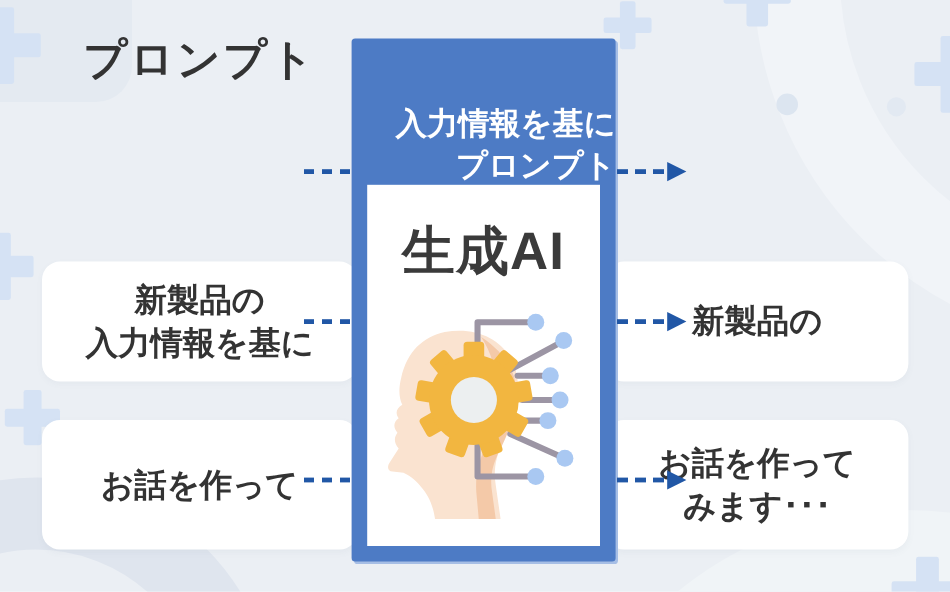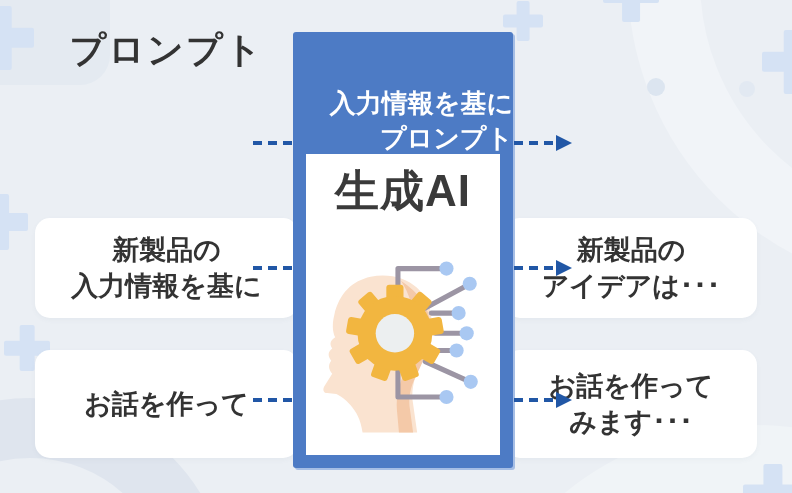--- a/index.html
+++ b/index.html
@@ -74,21 +74,21 @@
   .arrow .head{position:absolute;right:0;top:1px;width:0;height:0;
     border-top:8px solid transparent;border-bottom:8px solid transparent;
     border-left:16px solid var(--arrow_blue,#2157A6)}
 
   
   .panel{position:absolute;left:293px;top:32px;width:220px;height:436px;z-index:5;
     background:var(--panel_blue,#4D7BC5);border-radius:3px;box-shadow:2px 2px 0 var(--edge_light,#A6BEE5)}
   .panel-caption{position:absolute;left:0;top:0;width:100%;height:150px;display:flex;flex-direction:column;
     align-items:flex-end;justify-content:center;padding-top:28px;color:#fff;font-size:26px;font-weight:700;line-height:35px}
   .panel-inner{position:absolute;left:13px;top:122px;width:194px;height:301px;background:#fff}
-  .panel-title{margin-top:8px;text-align:center;font-size:44px;font-weight:800;color:#3A3A3A;letter-spacing:1px}
+  .panel-title{margin-top:26px;text-align:center;font-size:44px;font-weight:800;color:#3A3A3A;letter-spacing:1px}
   .illus{position:absolute;left:6px;top:95px;width:182px;height:200px}
 </style>
 </head>
 <body>
 
 <div class="canvas">
 
   <div class="deco tile-tl"></div>
   <div class="deco ring ring-bl"></div>
   <div class="deco ring ring-tr"></div>
@@ -108,21 +108,20 @@
   <div class="card lcard row2">
     <span>新製品の</span>
     <span>入力情報を基に</span>
   </div>
   <div class="card lcard row3">
     <span>お話を作って</span>
   </div>
 
   <div class="card rcard row2">
     <span>新製品の</span>
-    <span>アイデアは･･･</span>
   </div>
   <div class="card rcard row3">
     <span>お話を作って</span>
     <span>みます･･･</span>
   </div>
 
   <div class="dash-line dl dl1"></div>
   <div class="dash-line dl dl2"></div>
   <div class="dash-line dl dl3"></div>
 

